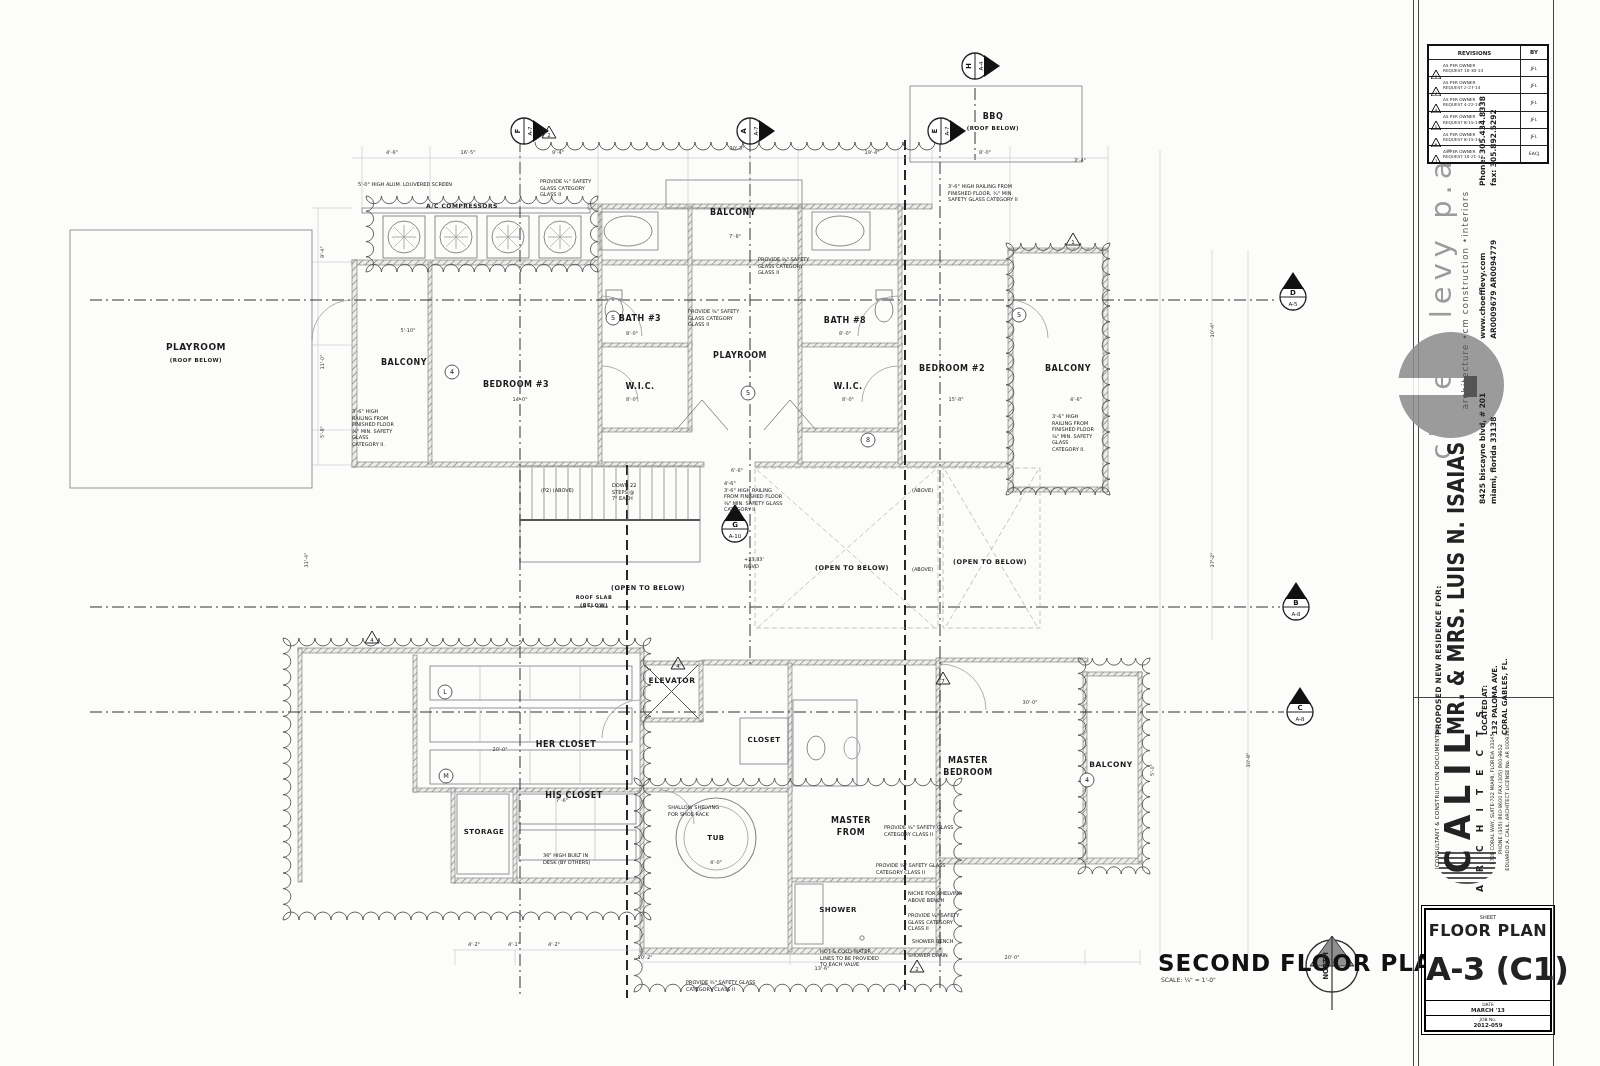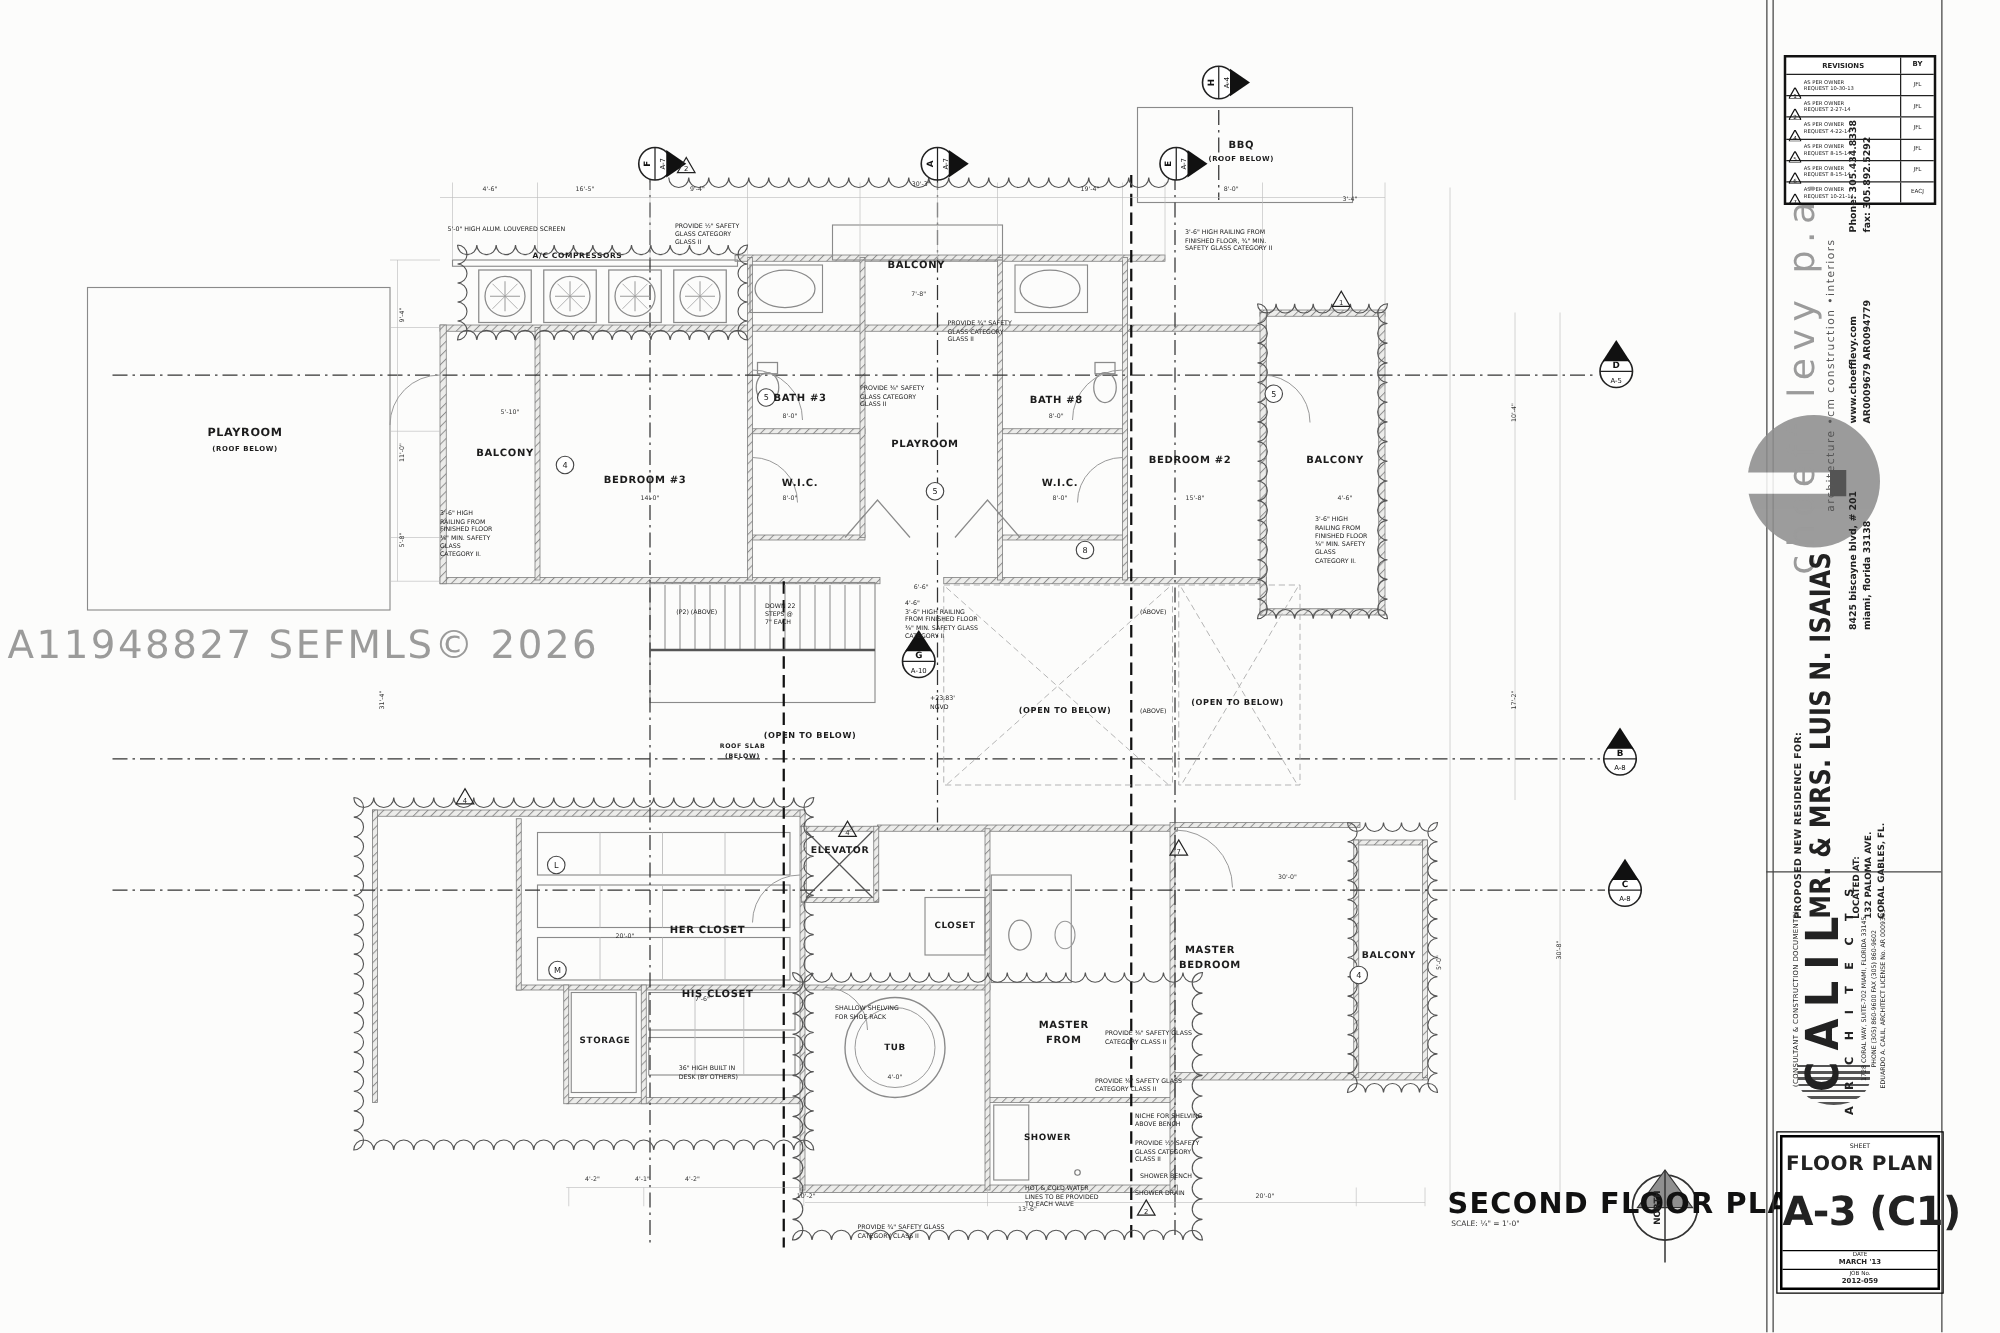--- a/index.html
+++ b/index.html
@@ -484,21 +484,20 @@
       <div class="dim rot" style="left: 322px; top: 252px;">9'-4"</div>
       <div class="dim rot" style="left: 322px; top: 362px;">11'-0"</div>
       <div class="dim rot" style="left: 322px; top: 432px;">5'-8"</div>
       <div class="dim rot" style="left: 306px; top: 560px;">31'-4"</div>
       <div class="dim rot" style="left: 1212px; top: 330px;">10'-4"</div>
       <div class="dim rot" style="left: 1212px; top: 560px;">17'-2"</div>
       <div class="dim rot" style="left: 1248px; top: 760px;">30'-8"</div>
       <div class="dim rot" style="left: 1152px; top: 770px;">5'-0"</div>
     </div>
 
-  <div id="watermark">A11948827  SEFMLS© 2026</div>
 
   <div id="plan-title">
     <div class="t">SECOND FLOOR PLAN</div>
     <div class="s">SCALE: ¼" = 1'-0"</div>
   </div>
   <div id="north-label">NORTH</div>
 
   <div class="vline" style="left:1413px;"></div>
   <div class="vline" style="left:1418px;border-left-width:0.5px;"></div>
   <div class="vline" style="left:1553px;"></div>

